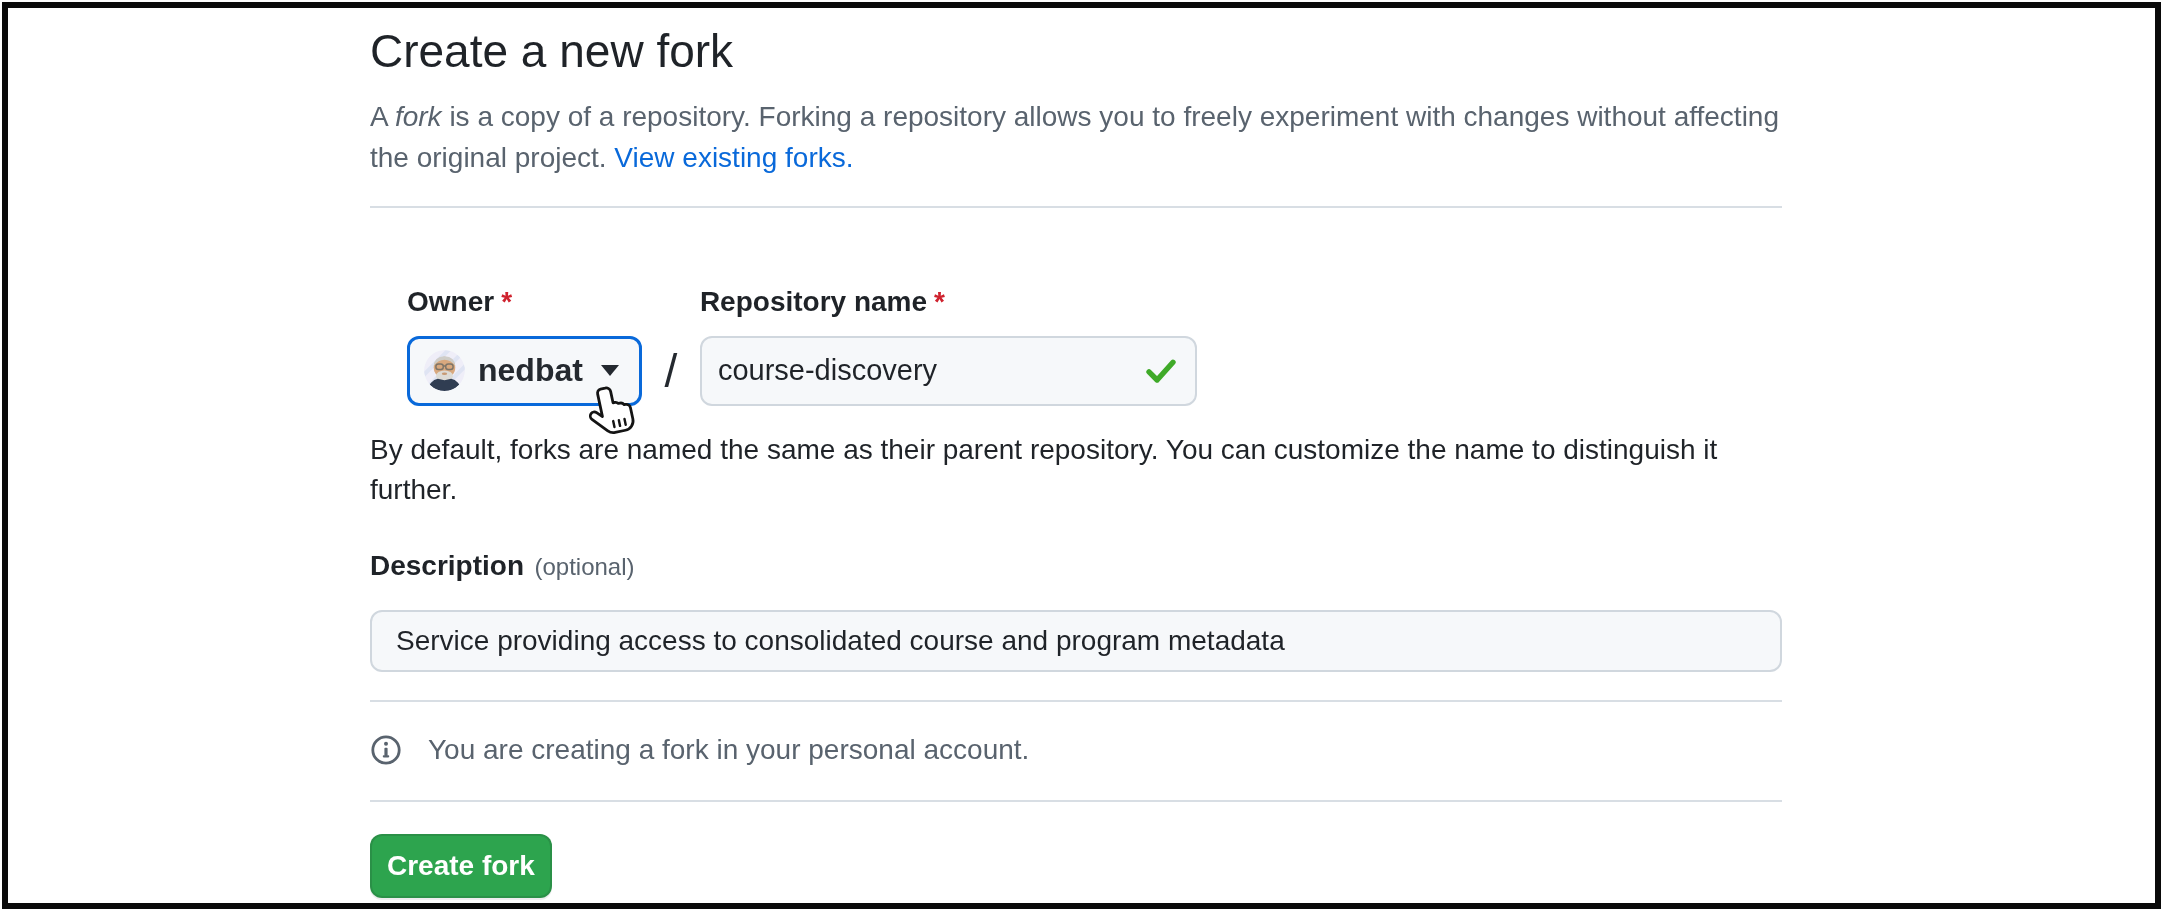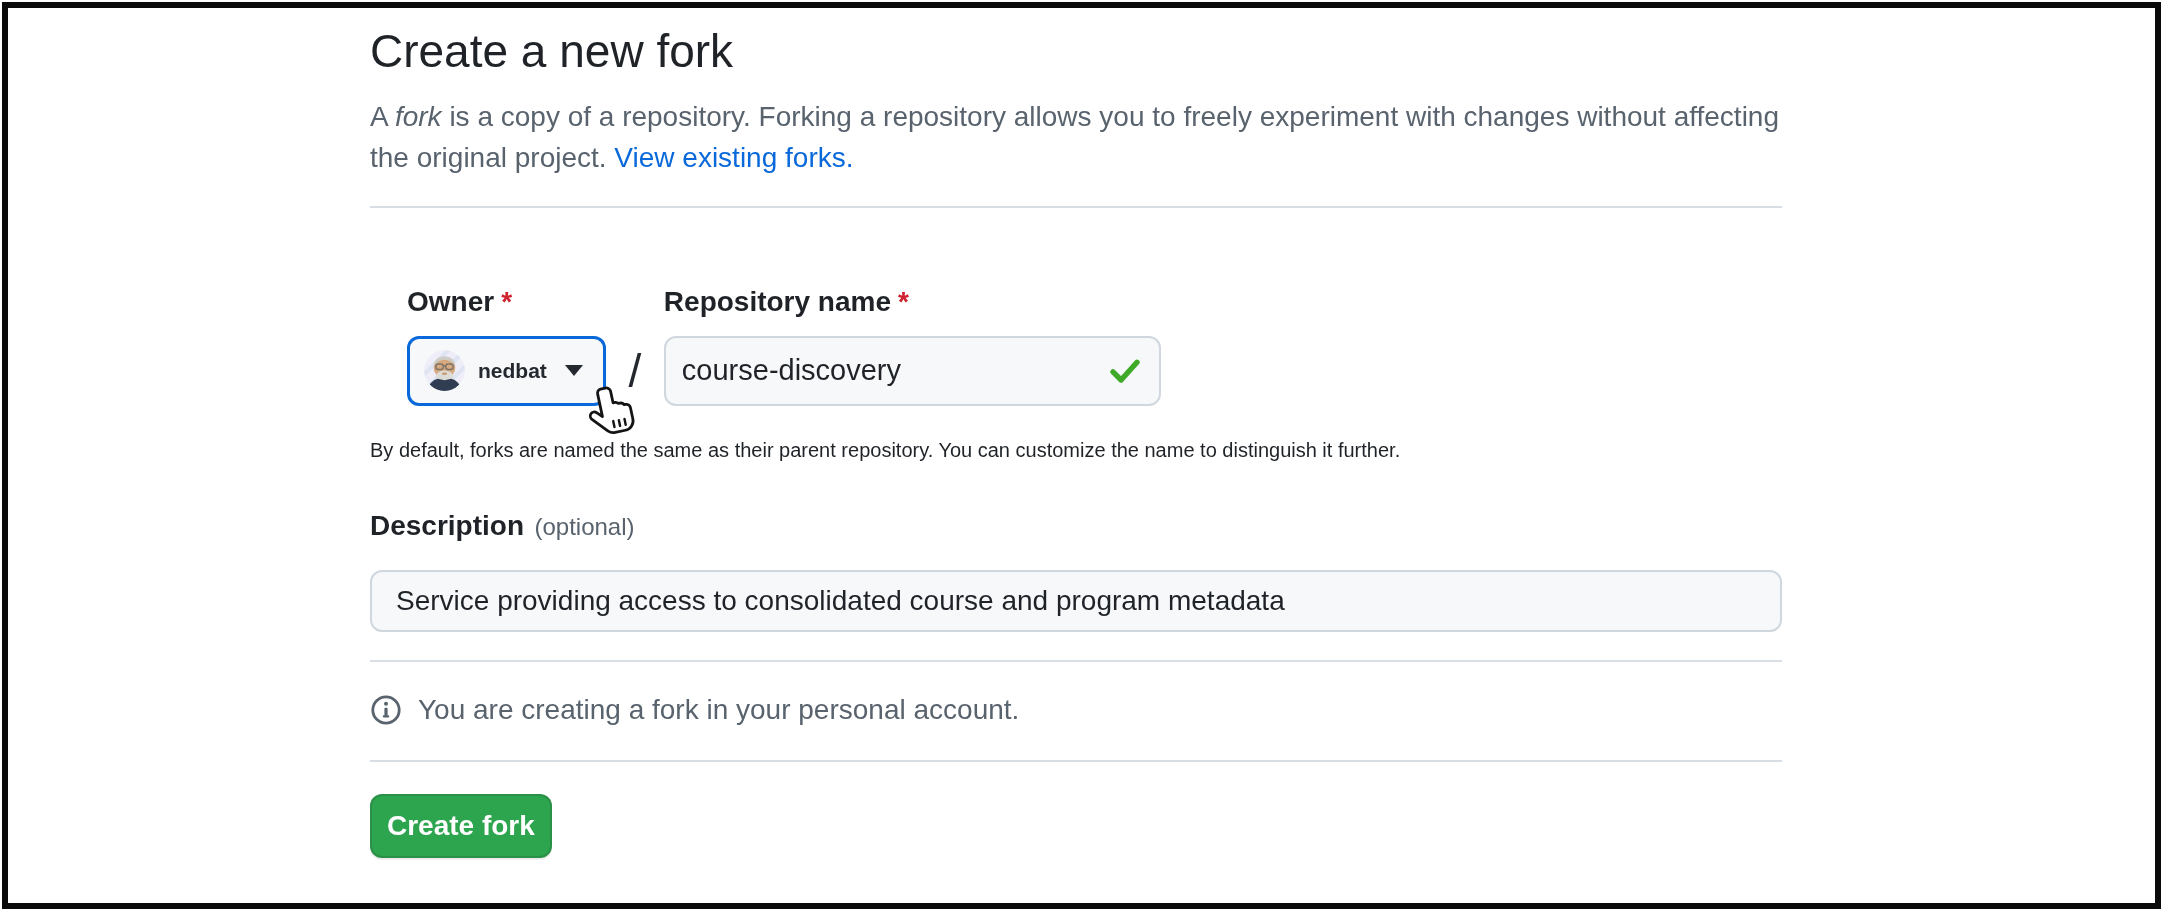--- a/index.html
+++ b/index.html
@@ -45,21 +45,21 @@
   .req { color: #cf222e; font-weight: 700; margin-left: 7px; }
 
   .owner-btn {
     display: flex; align-items: center; gap: 13px;
     height: 70px; padding: 0 20px 0 14px;
     background: #f6f8fa;
     border: 3px solid #0969da; border-radius: 12px;
     cursor: pointer; font-family: inherit;
   }
   .owner-avatar { width: 41px; height: 41px; border-radius: 50%; flex: 0 0 auto; display:block; }
-  .owner-name { font-size: 21px; font-weight: 700; color: #24292f; }
+  .owner-name { font-size: 32px; font-weight: 700; color: #24292f; }
   .caret {
     width: 0; height: 0; margin-left: 5px;
     border-left: 9px solid transparent; border-right: 9px solid transparent;
     border-top: 11px solid #24292f;
   }
 
   .slash-sep {
     width: 58px; height: 70px; align-self: flex-end;
     display: flex; align-items: center; justify-content: center;
     font-size: 46px; font-weight: 300; color: #24292f;
@@ -70,35 +70,35 @@
     width: 100%; height: 70px;
     background: #f6f8fa;
     border: 2px solid #d0d7de; border-radius: 12px;
     padding: 0 72px 0 16px;
     font-size: 29px; color: #1f2328; font-family: inherit;
   }
   .check-wrap { position: absolute; right: 18px; top: 50%; transform: translateY(-50%); line-height: 0; }
 
   .naming-note {
     margin: 24px 0 17px; width: 1432px;
-    font-size: 20px; line-height: 40px; color: #1f2328;
+    font-size: 28px; line-height: 40px; color: #1f2328;
   }
 
   .desc-label-row { margin-top: 40px; }
   .optional { font-size: 24px; font-weight: 400; color: #59636e; margin-left: 6px; }
   .desc-input {
     display: block; margin-top: 28px; width: 1412px; height: 62px;
     background: #f6f8fa;
     border: 2px solid #d0d7de; border-radius: 12px;
     padding: 0 24px;
     font-size: 28px; color: #1f2328; font-family: inherit;
   }
 
   .note-row {
-    display: flex; align-items: center; gap: 16px;
+    display: flex; align-items: center; gap: 26px;
     margin-top: 32px;
     font-size: 28px; color: #59636e;
   }
   .note-row svg { flex: 0 0 auto; display: block; }
 
   .create-btn {
     margin-top: 32px; height: 64px; padding: 0 15px;
     background: #2da44e; color: #ffffff;
     font-size: 28px; font-weight: 700; font-family: inherit;
     border: 2px solid rgba(27,31,36,0.15); border-radius: 12px;

